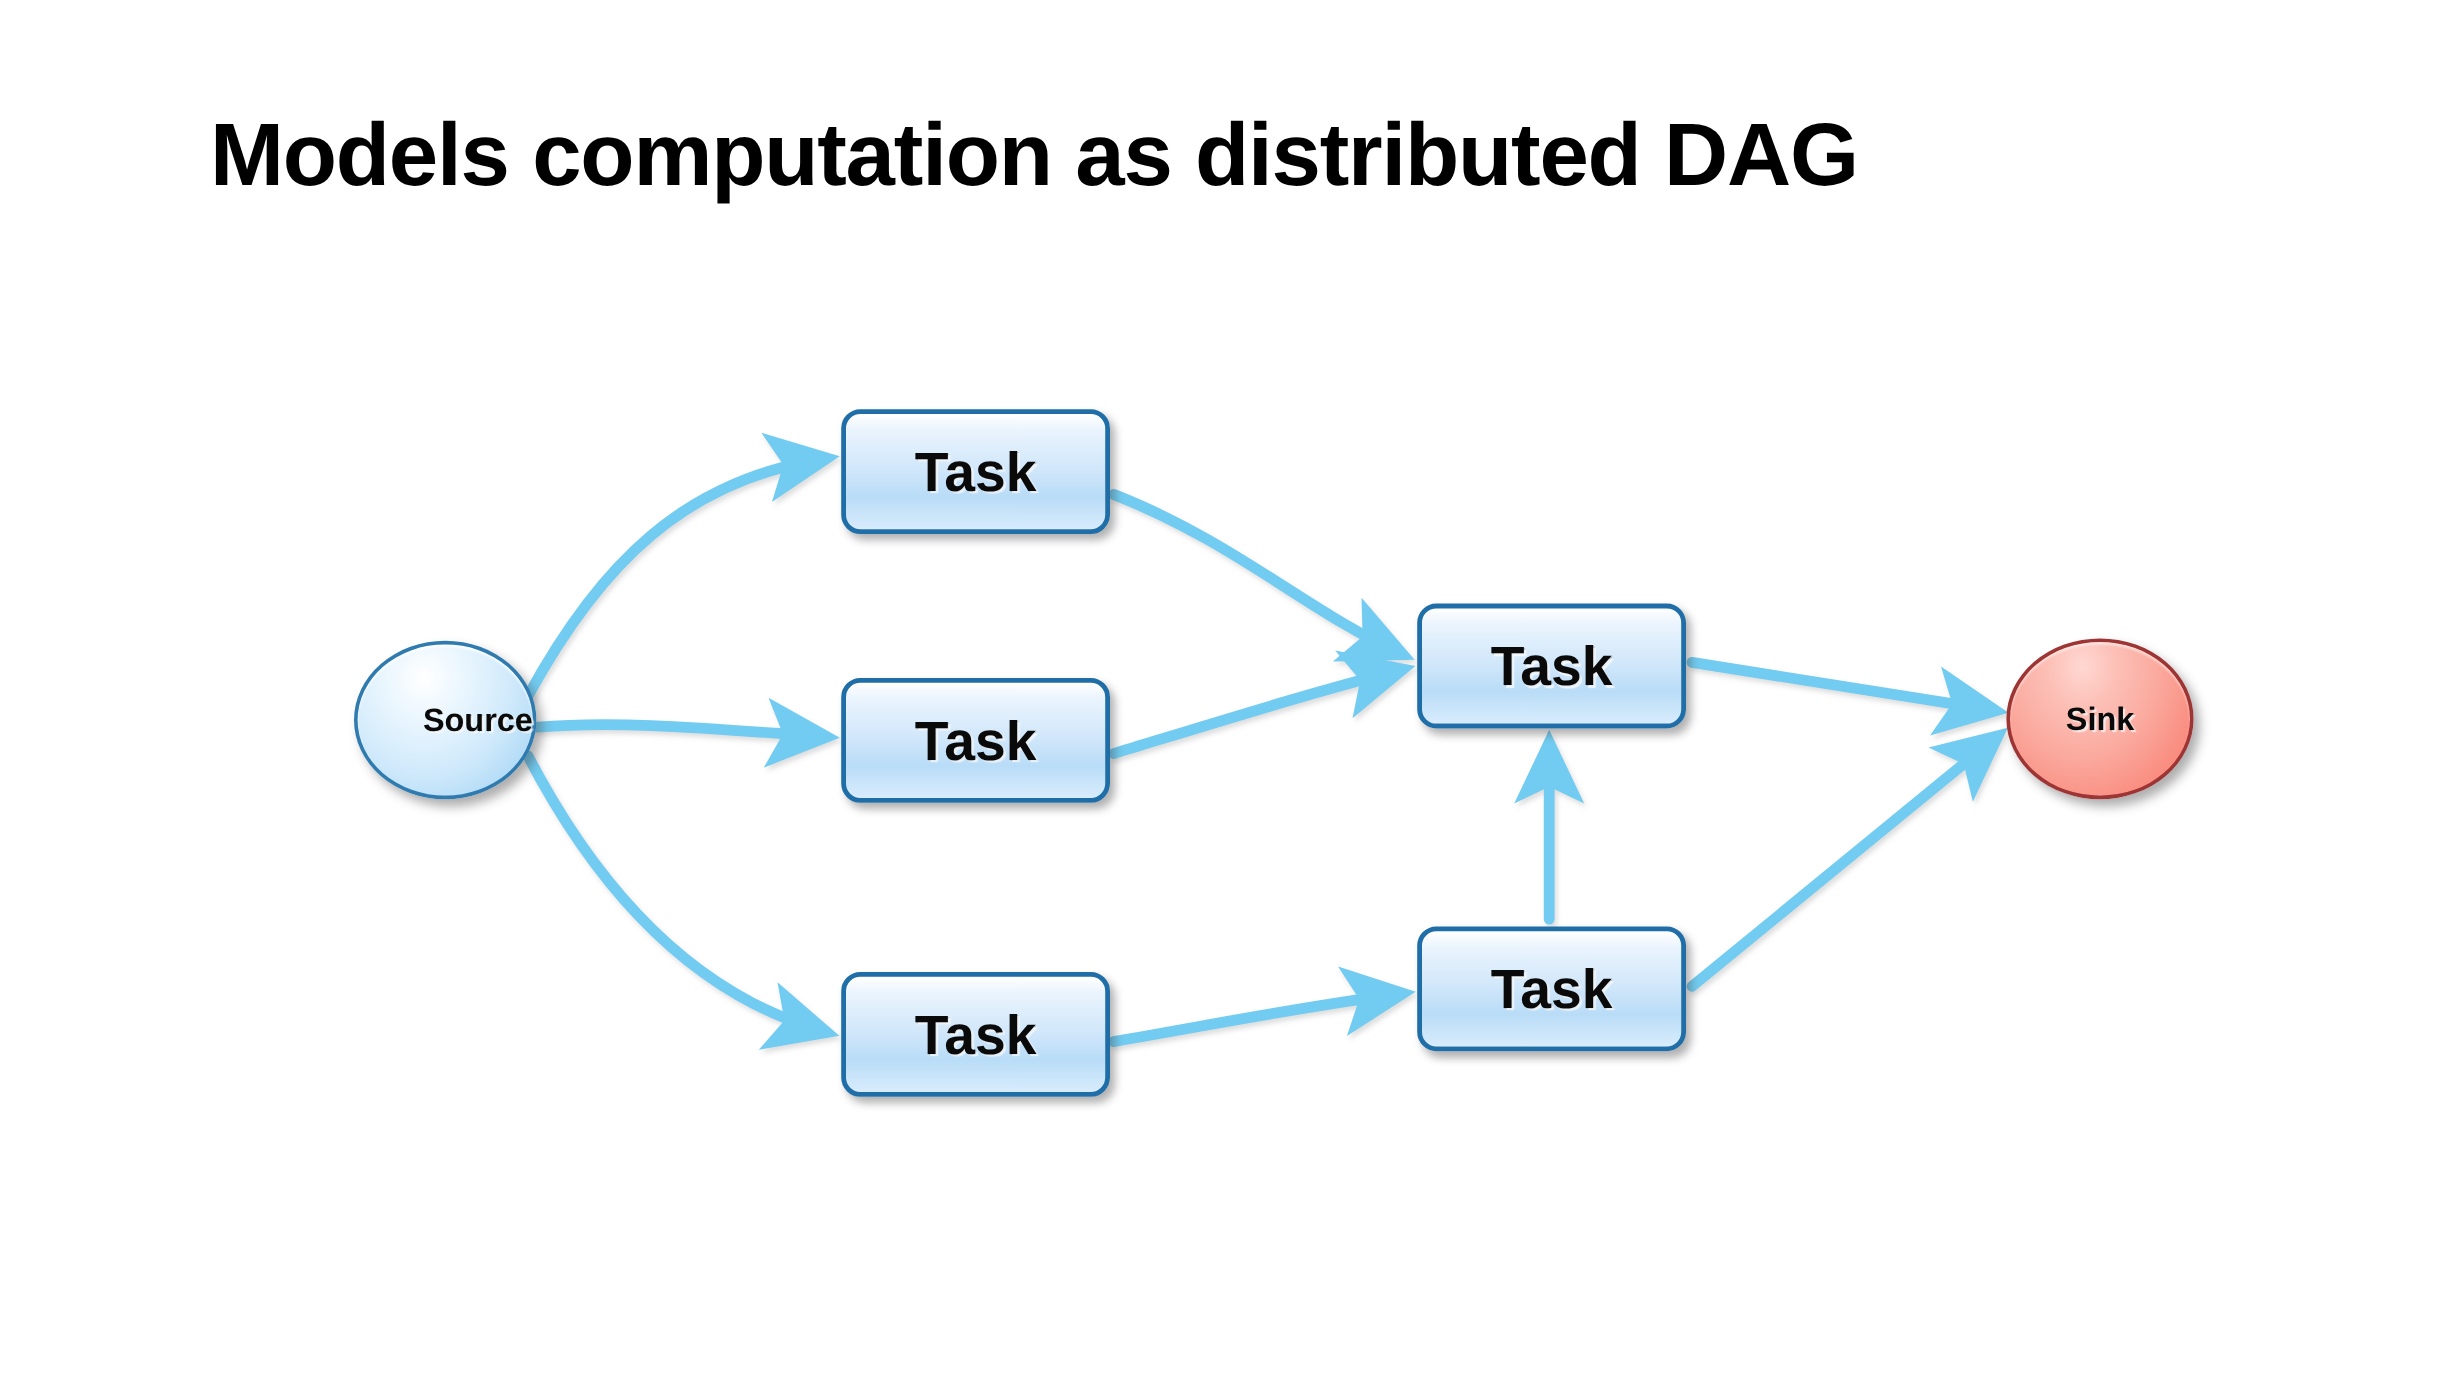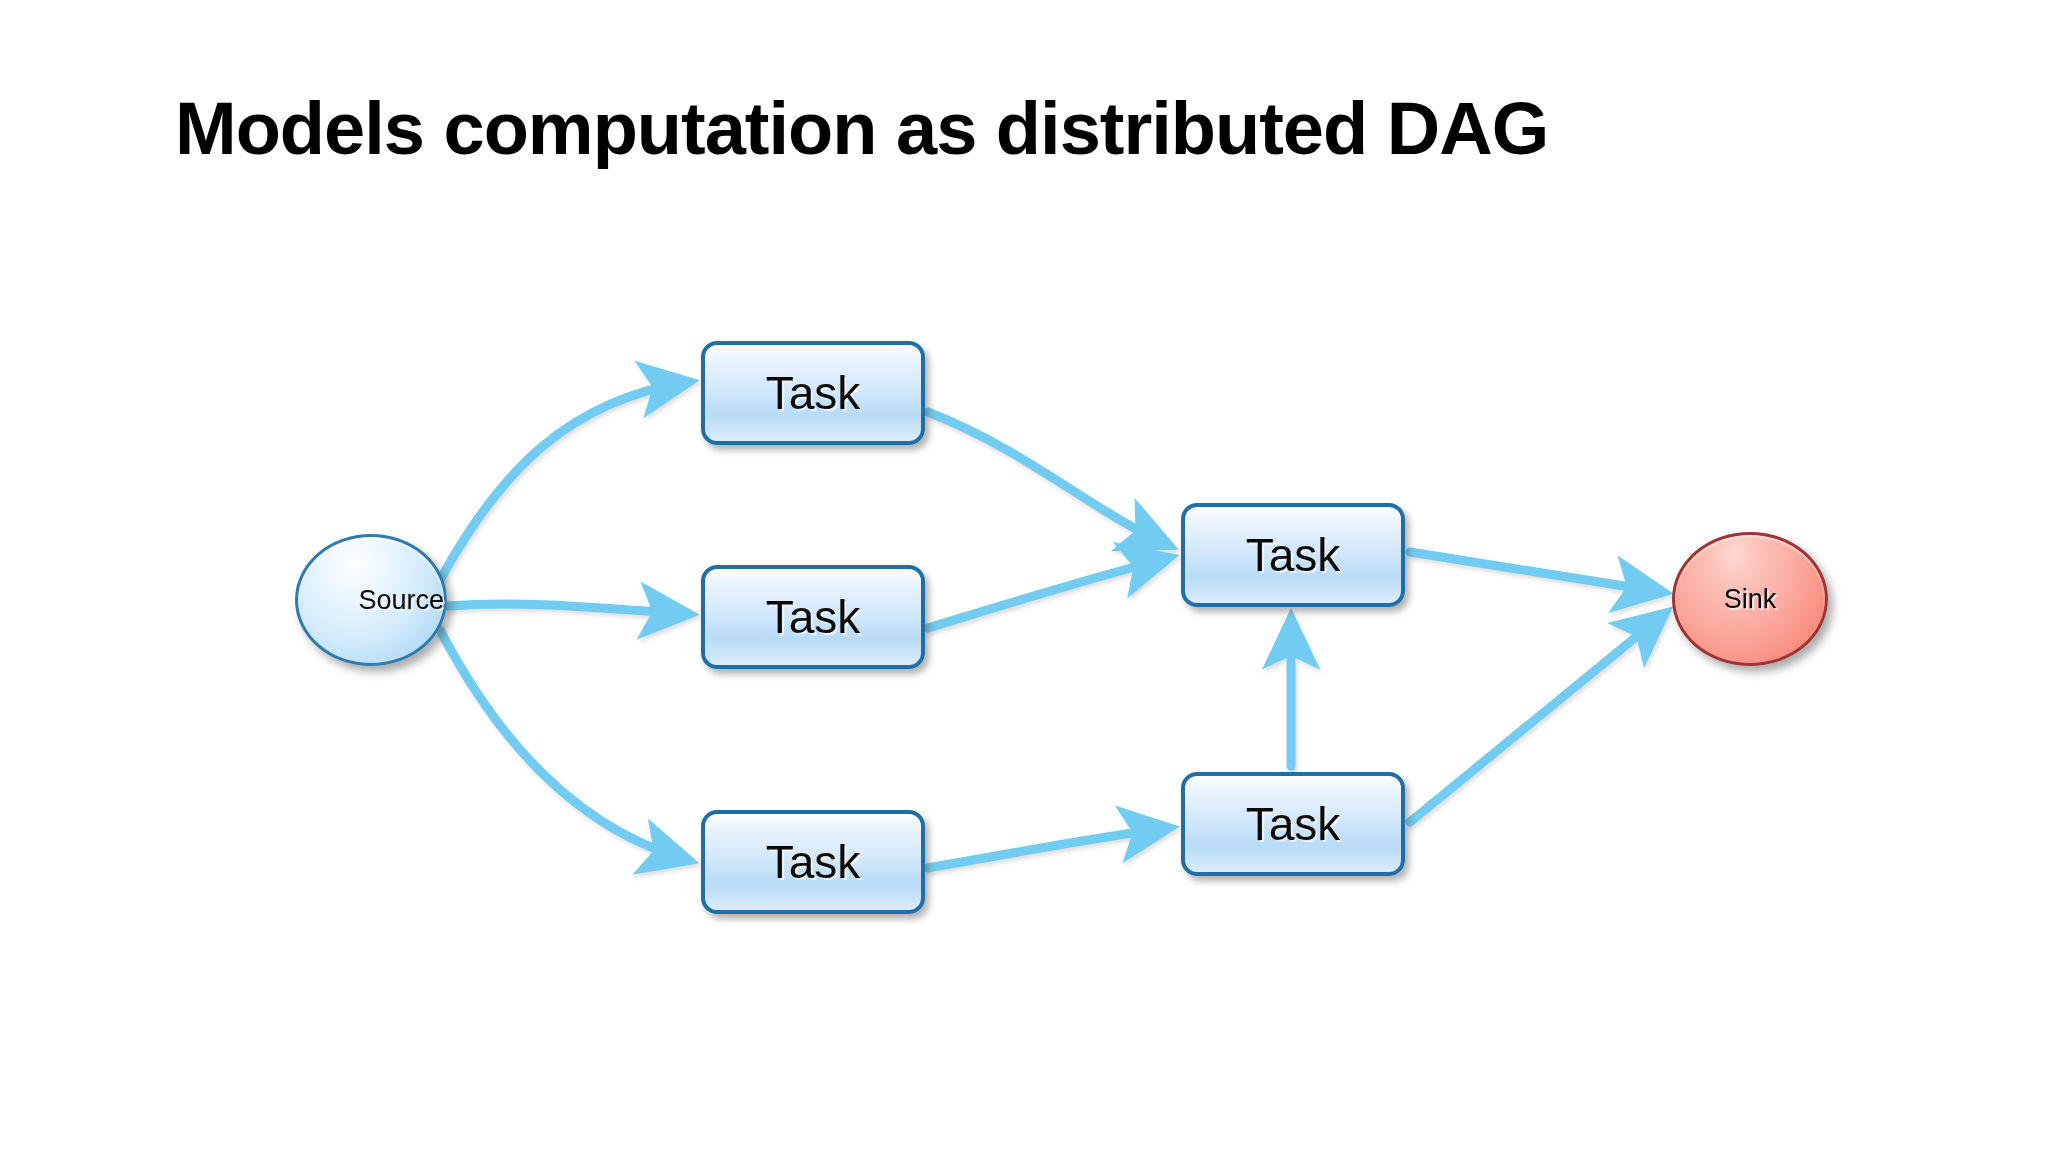--- a/index.html
+++ b/index.html
@@ -55,21 +55,21 @@
     box-sizing: border-box;
     display: flex;
     align-items: center;
     justify-content: center;
     text-align: center;
   }
 
   .node-label {
     position: relative;
     z-index: 3;
-    font-weight: normal;
+    font-weight: bold;
     color: #0a0a0a;
     font-family: "Liberation Sans", sans-serif;
     text-shadow: 2px 2px 1px rgba(255,255,255,0.75),
                  1px 1px 0 rgba(120,120,120,0.45);
   }
 
   
   .task-node {
     width: 224px;
     height: 104px;

